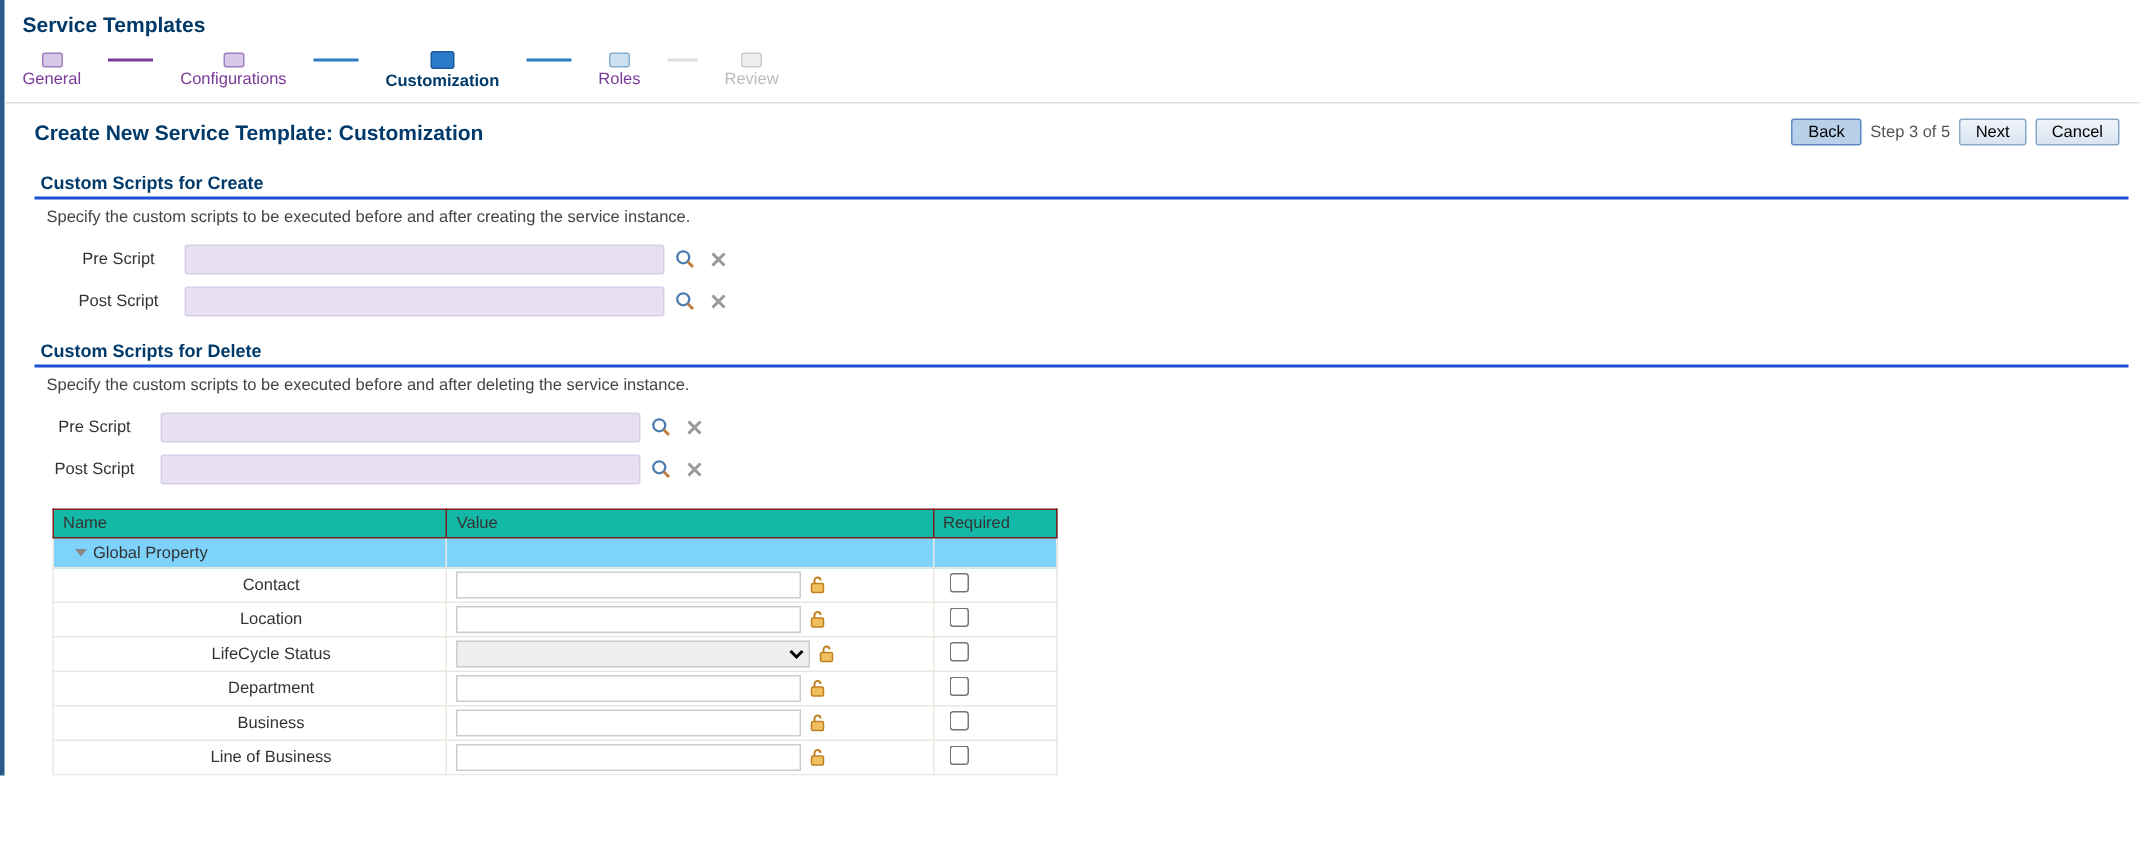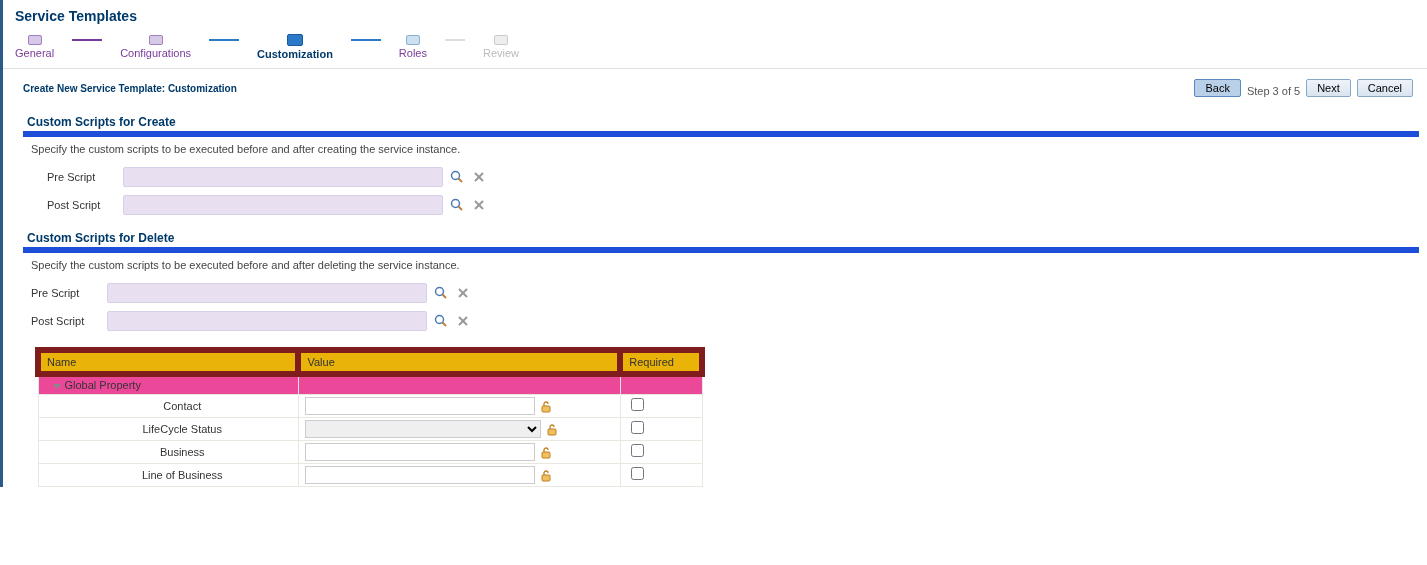--- a/index.html
+++ b/index.html
@@ -55,64 +55,64 @@
 }
 .step-connector.blue { background: #2a7ac8; }
 .step-connector.gray { background: #ddd; width: 20px; }
 .content-header {
   display: flex;
   justify-content: space-between;
   align-items: center;
   padding: 10px 14px 6px 20px;
 }
 .section-title {
-  font-size: 10px;
+  font-size: 14px;
   font-weight: bold;
   color: #003a6a;
 }
 .btn-group {
   display: flex;
-  align-items: flex-end;
+  align-items: center;
   gap: 6px;
 }
 .btn {
   padding: 2px 10px;
   font-size: 11px;
   border: 1px solid #88a8c8;
   background: linear-gradient(#f0f4fa, #d8e4f0);
   border-radius: 2px;
   cursor: pointer;
 }
 .btn.active { background: #b8d0e8; border-color: #5a8ac0; }
 .step-counter { font-size: 11px; color: #555; }
 .sub-section {
   padding: 6px 0 0 20px;
 }
 .sub-title {
   font-size: 12px;
   font-weight: bold;
   color: #003a6a;
   padding: 6px 0 2px 4px;
-  border-bottom: 6px solid #1d4ed8;
+  border-bottom: 2px solid #1d4ed8;
   margin-right: 8px;
 }
 .sub-desc {
   font-size: 11px;
   color: #444;
   padding: 6px 0 8px 8px;
 }
 .script-row {
   display: flex;
   align-items: center;
   padding: 4px 0 4px 24px;
   gap: 6px;
 }
 .script-label {
   width: 64px;
-  text-align: left;
+  text-align: center;
   color: #333;
   font-size: 11px;
   margin-right: 6px;
 }
 .script-input {
   width: 320px;
   height: 20px;
   background: #e8e0f0;
   border: 1px solid #d8d0e8;
   border-radius: 2px;
@@ -127,39 +127,39 @@
   justify-content: center;
   cursor: pointer;
 }
 .target-table {
   border: 1px solid #d8d8c8;
   width: 670px;
   margin: 6px 0 0 12px;
   border-collapse: collapse;
 }
 .target-table th {
-  background: #eab308;
+  background: #14b8a6;
   font-weight: normal;
   text-align: left;
   font-size: 11px;
   color: #333;
-  border: 6px solid #7f1d1d;
+  border: 1px solid #7f1d1d;
   padding: 3px 6px;
 }
 .target-table td {
   border: 1px solid #e8e8e0;
   padding: 2px 6px;
   font-size: 11px;
   height: 20px;
   vertical-align: middle;
 }
 .target-table .col-name { width: 255px; }
 .target-table .col-value { width: 315px; }
 .target-table .col-required { width: 80px; }
-.group-row td { background: #ec4899; }
+.group-row td { background: #7dd3fc; }
 .expand-icon {
   display: inline-block;
   width: 0; height: 0;
   border-left: 4px solid transparent;
   border-right: 4px solid transparent;
   border-top: 5px solid #888;
   margin-right: 4px;
   vertical-align: middle;
 }
 .prop-name { padding-left: 34px !important; text-align: center; }
@@ -321,30 +321,50 @@
           <td class="prop-name">Contact</td>
           <td><input class="val-input" style=""><span class="lock-icon">
               <svg width="14" height="14" viewBox="0 0 14 14">
                 <rect x="3" y="6" width="8" height="6" rx="1" fill="#f0c060" stroke="#c08020"></rect>
                 <path d="M5 6 V4 a2 2 0 0 1 4 0" fill="none" stroke="#c08020" stroke-width="1.3"></path>
               </svg>
             </span></td>
           <td><input type="checkbox" class="req-check" style=""></td>
         </tr>
         <tr>
+          <td class="prop-name">Location</td>
+          <td><input class="val-input" style=""><span class="lock-icon">
+              <svg width="14" height="14" viewBox="0 0 14 14">
+                <rect x="3" y="6" width="8" height="6" rx="1" fill="#f0c060" stroke="#c08020"></rect>
+                <path d="M5 6 V4 a2 2 0 0 1 4 0" fill="none" stroke="#c08020" stroke-width="1.3"></path>
+              </svg>
+            </span></td>
+          <td><input type="checkbox" class="req-check" style=""></td>
+        </tr>
+        <tr>
           <td class="prop-name">LifeCycle Status</td>
           <td><select class="val-select"><option></option></select><span class="lock-icon">
               <svg width="14" height="14" viewBox="0 0 14 14">
                 <rect x="3" y="6" width="8" height="6" rx="1" fill="#f0c060" stroke="#c08020"></rect>
                 <path d="M5 6 V4 a2 2 0 0 1 4 0" fill="none" stroke="#c08020" stroke-width="1.3"></path>
               </svg>
             </span></td>
           <td><input type="checkbox" class="req-check" style=""></td>
         </tr>
         <tr>
+          <td class="prop-name">Department</td>
+          <td><input class="val-input" style=""><span class="lock-icon">
+              <svg width="14" height="14" viewBox="0 0 14 14">
+                <rect x="3" y="6" width="8" height="6" rx="1" fill="#f0c060" stroke="#c08020"></rect>
+                <path d="M5 6 V4 a2 2 0 0 1 4 0" fill="none" stroke="#c08020" stroke-width="1.3"></path>
+              </svg>
+            </span></td>
+          <td><input type="checkbox" class="req-check" style=""></td>
+        </tr>
+        <tr>
           <td class="prop-name">Business</td>
           <td><input class="val-input" style=""><span class="lock-icon">
               <svg width="14" height="14" viewBox="0 0 14 14">
                 <rect x="3" y="6" width="8" height="6" rx="1" fill="#f0c060" stroke="#c08020"></rect>
                 <path d="M5 6 V4 a2 2 0 0 1 4 0" fill="none" stroke="#c08020" stroke-width="1.3"></path>
               </svg>
             </span></td>
           <td><input type="checkbox" class="req-check" style=""></td>
         </tr>
         <tr>

